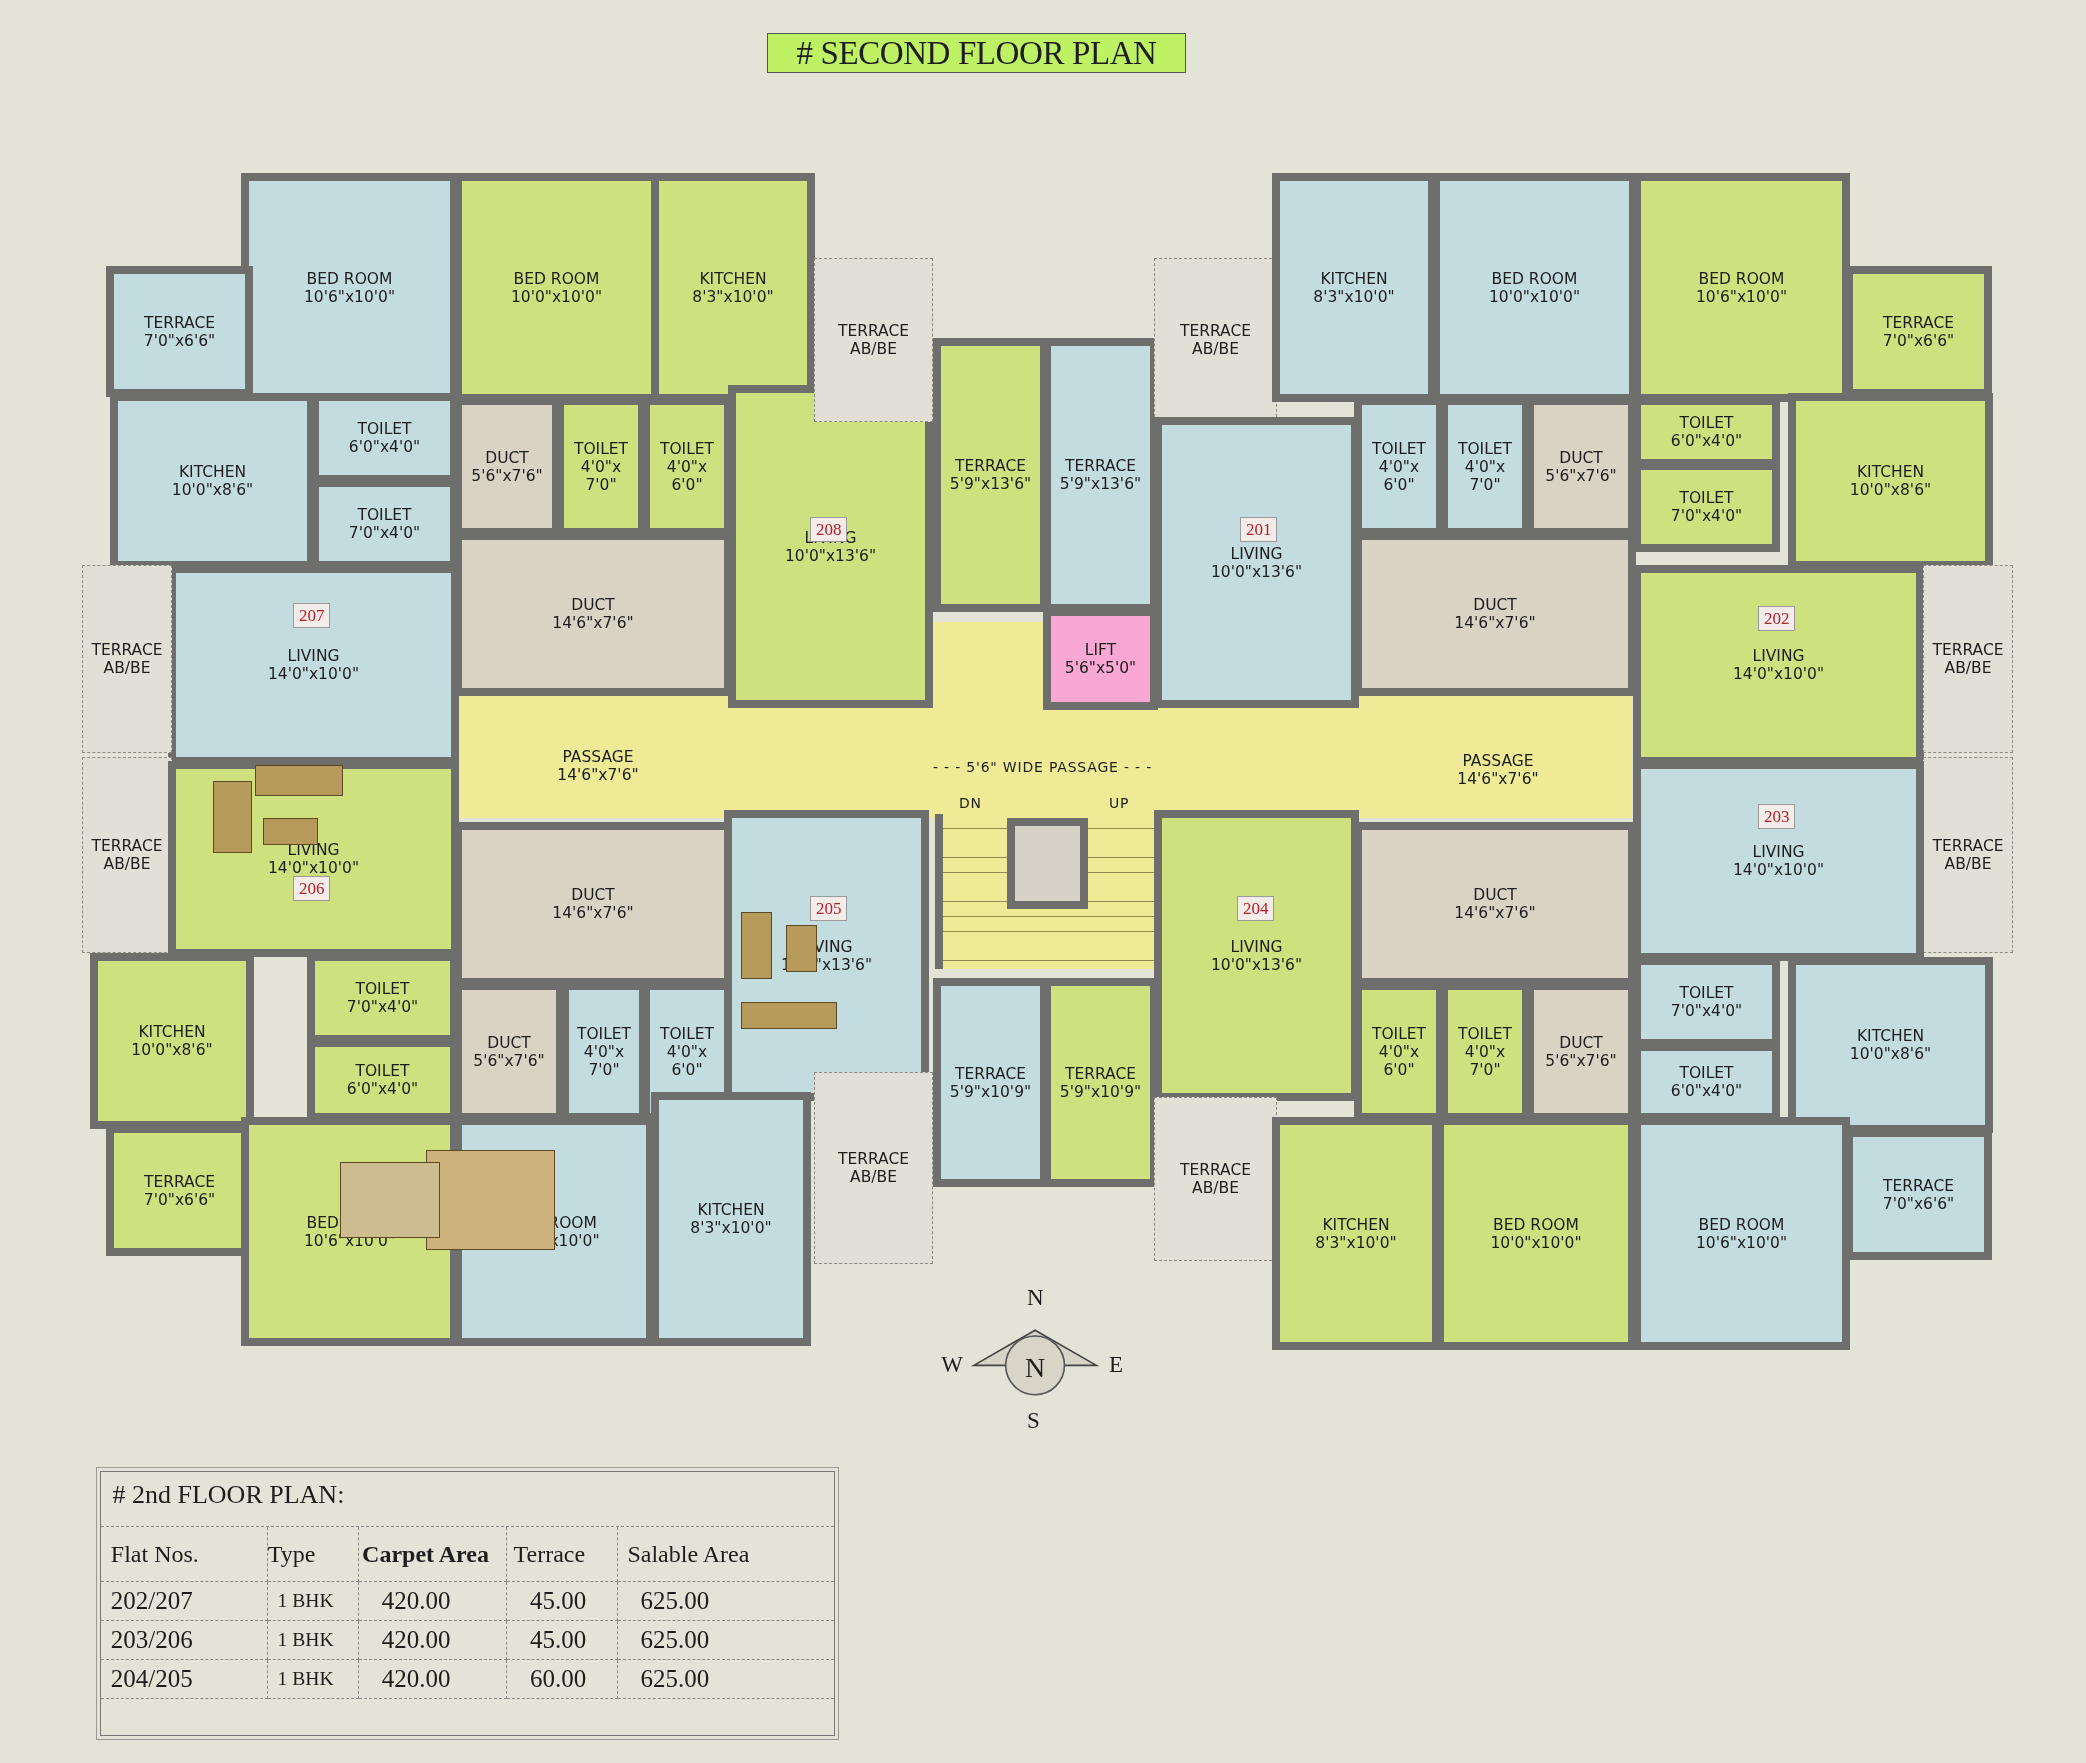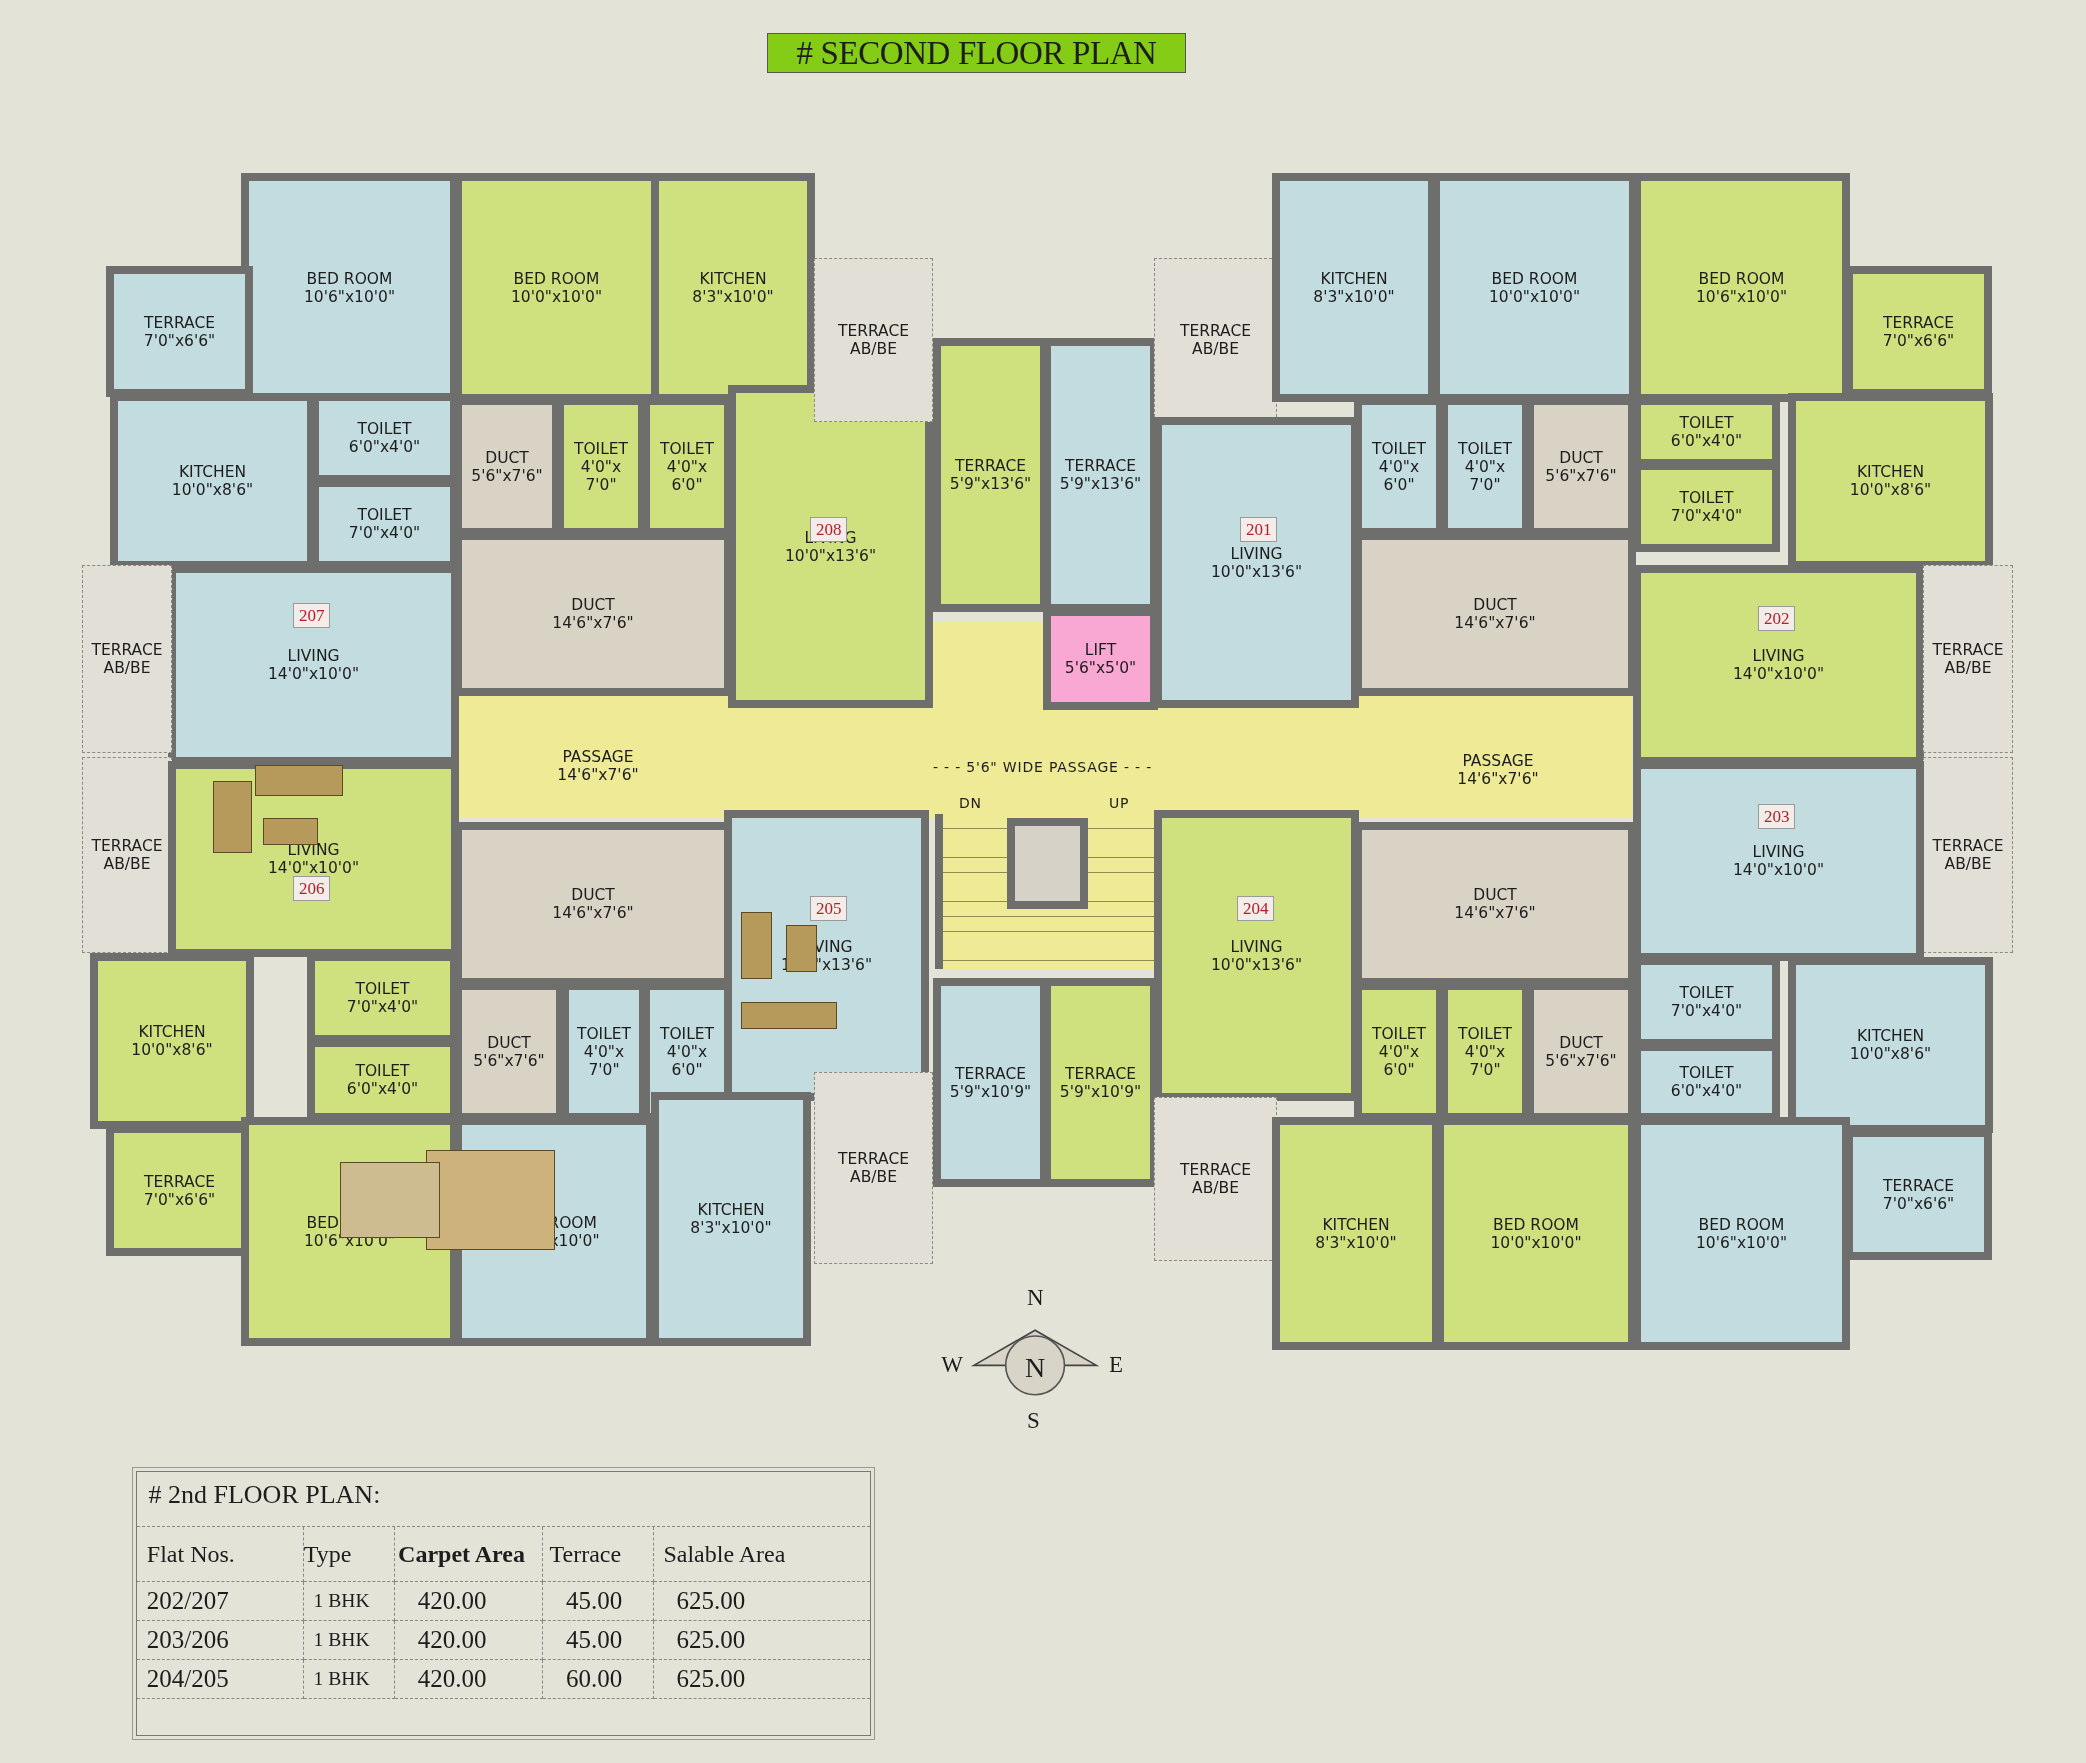--- a/index.html
+++ b/index.html
@@ -1,30 +1,30 @@
 <!DOCTYPE html>
 <html style="font-size:13px"><head>
 <meta charset="utf-8">
 <style>
   html,body{margin:0;padding:0;}
   body{width:2087px;height:1763px;background:#e4e3d8;position:relative;overflow:hidden;font-family:"DejaVu Sans",sans-serif;color:#1d1d1d;}
-  .title{position:absolute;left:767px;top:33px;width:417px;height:38px;border:1.6px solid #555;background:#84cc16;font-family:"Liberation Serif",serif;font-size:33px;line-height:38px;text-align:center;letter-spacing:-0.4px;}
+  .title{position:absolute;left:767px;top:33px;width:417px;height:38px;border:1.6px solid #555;background:#bef264;font-family:"Liberation Serif",serif;font-size:33px;line-height:38px;text-align:center;letter-spacing:-0.4px;}
   .room{position:absolute;box-sizing:border-box;border:8.2px solid #6e6f6d;display:flex;flex-direction:column;align-items:center;justify-content:center;text-align:center;font-size:15.5px;line-height:18px;}
   .room.nob{border:none;}
   .blue{background:#c3dcdf;}
   .green{background:#cfe07e;}
   .yellow{background:#eeea96;}
   .duct{background:#d9d3c5;}
   .open{background:#e2e0d6;border:1.6px dashed #8a8a80;}
   .lift{background:#f9a8d4;}
   .badge{position:absolute;background:#f4ece8;border:0.8px solid #9a9a9a;color:#b3202b;font-family:"Liberation Serif",serif;font-size:17px;padding:0 4.9px;line-height:23px;}
   .note{position:absolute;font-size:14px;letter-spacing:0.8px;}
   .compass{position:absolute;left:933px;top:1285px;width:196px;height:164px;}
   .ctext{position:absolute;font-family:"Liberation Serif",serif;font-size:23px;}
-  .tbl-wrap{position:absolute;left:100px;top:1471px;width:733px;height:263px;border:1.6px solid #777;outline:0.8px solid #999;outline-offset:3.3px;margin-left:36px;}
+  .tbl-wrap{position:absolute;left:100px;top:1471px;width:733px;height:263px;border:1.6px solid #777;outline:0.8px solid #999;outline-offset:3.3px;}
   .tbl-title{font-family:"Liberation Serif",serif;font-size:26px;padding:8.2px 11.5px;height:38px;border-bottom:0.8px dashed #888;}
   table{border-collapse:collapse;width:100%;font-family:"Liberation Serif",serif;}
   th{font-weight:normal;font-size:24px;height:52px;text-align:left;padding-left:9.8px;border-right:0.8px dashed #888;border-bottom:0.8px dashed #888;}
   td{font-size:25px;height:36px;padding-left:9.8px;border-right:0.8px dashed #888;border-bottom:0.8px dashed #888;}
   td.t{font-size:19.6px;}
   th:last-child,td:last-child{border-right:none;}
   .stairs{position:absolute;left:935px;top:814px;width:218px;height:155px;background:repeating-linear-gradient(#eeea96 0 14px,#8d8a52 14px 14.7px);border-left:8.2px solid #6e6f6d;border-right:8.2px solid #6e6f6d;}
   .core{position:absolute;left:1007px;top:818px;width:65px;height:75px;border:8.2px solid #6e6f6d;background:#d6d2c8;}
   .furn{position:absolute;background:#b59a5b;border:1.6px solid #5d4a22;}
 </style>

